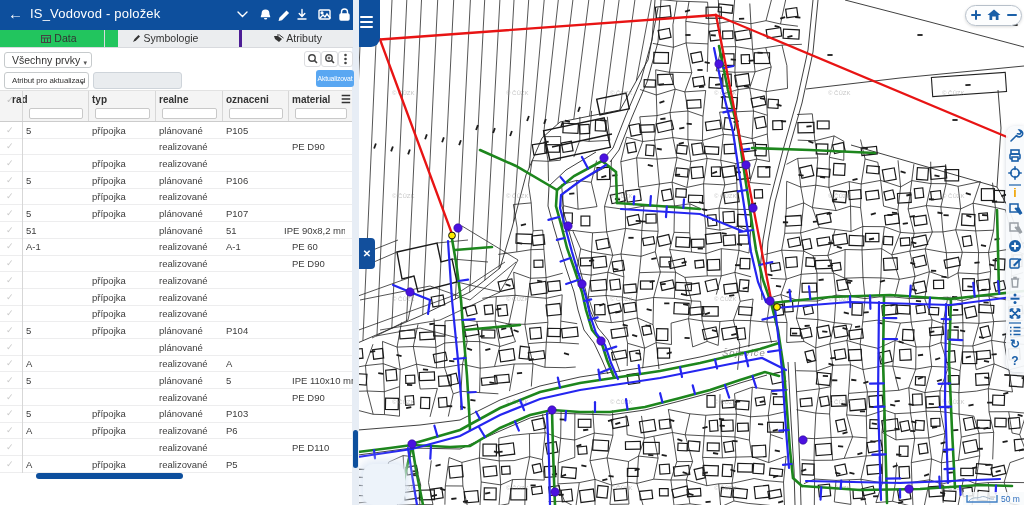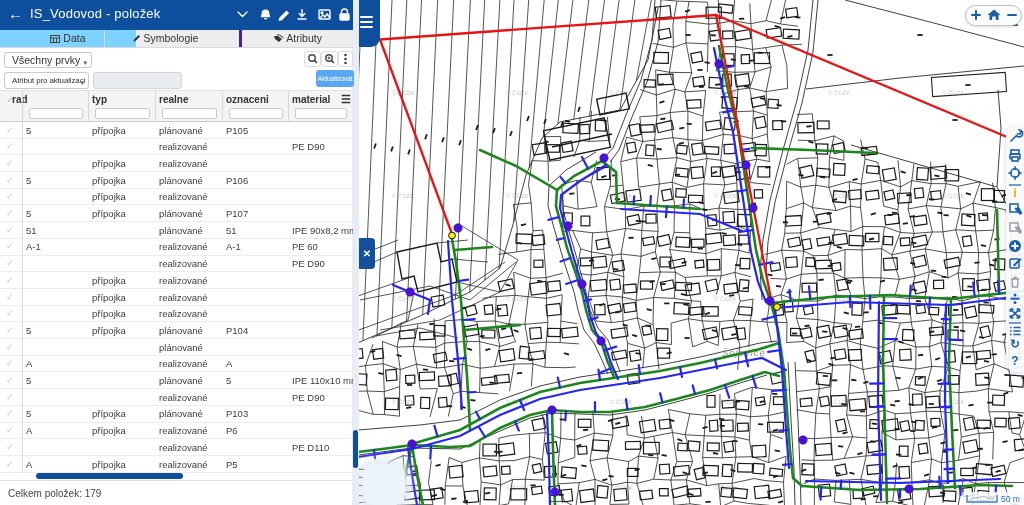--- a/index.html
+++ b/index.html
@@ -9,21 +9,21 @@
 #panel{position:absolute;left:0;top:0;width:352px;height:505px;background:#fff;z-index:2}
 #gap{position:absolute;left:352px;top:0;width:7px;height:505px;background:#e7edf5;z-index:1}
 #hdr{position:absolute;left:0;top:0;width:353px;height:28px;background:#0d4f9d;color:#fff}
 #hdr .back{position:absolute;left:8px;top:5px;font-size:15px}
 #hdr .ttl{position:absolute;left:30px;top:6px;font-size:13px;letter-spacing:.2px}
 #flap{position:absolute;left:353px;top:0;width:27px;height:47px;background:#0d4f9d;border-radius:0 0 9px 0}
 #flap .b{position:absolute;left:7px;width:13px;height:2.4px;background:#fff;border-radius:1px}
 #xbtn{position:absolute;left:359px;top:238px;width:16px;height:31px;background:#124f9c;border-radius:0 4px 4px 0;color:#fff;font-size:10px;font-weight:bold;text-align:center;line-height:31px;z-index:3}
 #tabs{position:absolute;left:0;top:28px;width:353px;height:20px;background:#ebedef;border-top:2px solid #0d4f9d;border-bottom:1px solid #d8dade;font-size:10.5px;color:#333}
 #tabs .t{position:absolute;top:0;height:17px;line-height:17px;text-align:center}
-#tabs .t1{left:0;width:136px;background:#7dd3fc}
+#tabs .t1{left:0;width:118px;background:#22c55e}
 #tabs .t2{left:104px;width:121px;border-left:1px solid #d8dade}
 #tabs .t3{left:239px;width:114px;border-left:3px solid #4c1d95}
 .sel{position:absolute;border:1px solid #c6cacc;border-radius:3px;background:#fff;font-size:10.5px;color:#333;padding-left:7px;white-space:nowrap;overflow:hidden}
 .sel .ch{position:absolute;right:4px;top:2px;color:#555;font-size:7px}
 #sel1{left:4px;top:52px;width:88px;height:16px;line-height:15px}
 #sel2{left:4px;top:72px;width:85px;height:17px;line-height:16px;font-size:7.9px;letter-spacing:-0.1px}
 #inp1{position:absolute;left:93px;top:72px;width:89px;height:17px;background:#e9ecef;border:1px solid #ced4da;border-radius:3px}
 #aktbtn{position:absolute;left:316px;top:70px;width:38px;height:17px;background:#59a7f2;border-radius:3px;color:#fff;font-size:6.9px;letter-spacing:-0.2px;text-align:center;line-height:17px;overflow:hidden}
 .sq{position:absolute;top:51px;width:17px;height:16px;border:1px solid #dcdde0;border-radius:3px;background:#fff;text-align:center}
 
@@ -2000,21 +2000,21 @@
           <span class="c" style="left:159px;width:64px">plánované</span>
           <span class="c" style="left:226px;width:63px">P107</span>
           <span class="c" style="left:292px;width:61px"></span>
         </div>
         <div class="row" style="top:222.2px;height:16.7px">
           <span class="ck">✓</span>
           <span class="c" style="left:26px;width:63px">51</span>
           <span class="c" style="left:92px;width:64px"></span>
           <span class="c" style="left:159px;width:64px">plánované</span>
           <span class="c" style="left:226px;width:63px">51</span>
-          <span class="c" style="left:292px;width:61px">IPE 90x8,2 mm</span>
+          <span class="c" style="left:284px;width:61px">IPE 90x8,2 mm</span>
         </div>
         <div class="row" style="top:238.9px;height:16.7px">
           <span class="ck">✓</span>
           <span class="c" style="left:26px;width:63px">A-1</span>
           <span class="c" style="left:92px;width:64px"></span>
           <span class="c" style="left:159px;width:64px">realizované</span>
           <span class="c" style="left:226px;width:63px">A-1</span>
           <span class="c" style="left:292px;width:61px">PE 60</span>
         </div>
         <div class="row" style="top:255.6px;height:16.7px">
@@ -2200,23 +2200,20 @@
           <rect x="86" y="4" width="11" height="9" rx="1"></rect>
             <circle cx="89" cy="6.8" r="0.9" fill="#fff"></circle>
             <path d="M87 12 l3-3 2 2 2-3 3 4"></path>
           <rect x="107" y="8" width="9" height="6" rx="1" fill="#fff"></rect>
             <path d="M108.5 8 v-2 a3 3 0 0 1 6 0 v2"></path>
         </g>
       </svg>
     </div>
     <div id="vsb"></div>
     <div id="hsb"></div>
-    <div id="foot">
-        <span>Celkem položek: 179</span>
-      </div>
   </div>
   <div id="gap"></div>
   <div id="flap">
       <i class="b" style="top:16px"></i>
       <i class="b" style="top:21px"></i>
       <i class="b" style="top:26px"></i>
     </div>
   <div id="xbtn">✕</div>
 </div>
 

